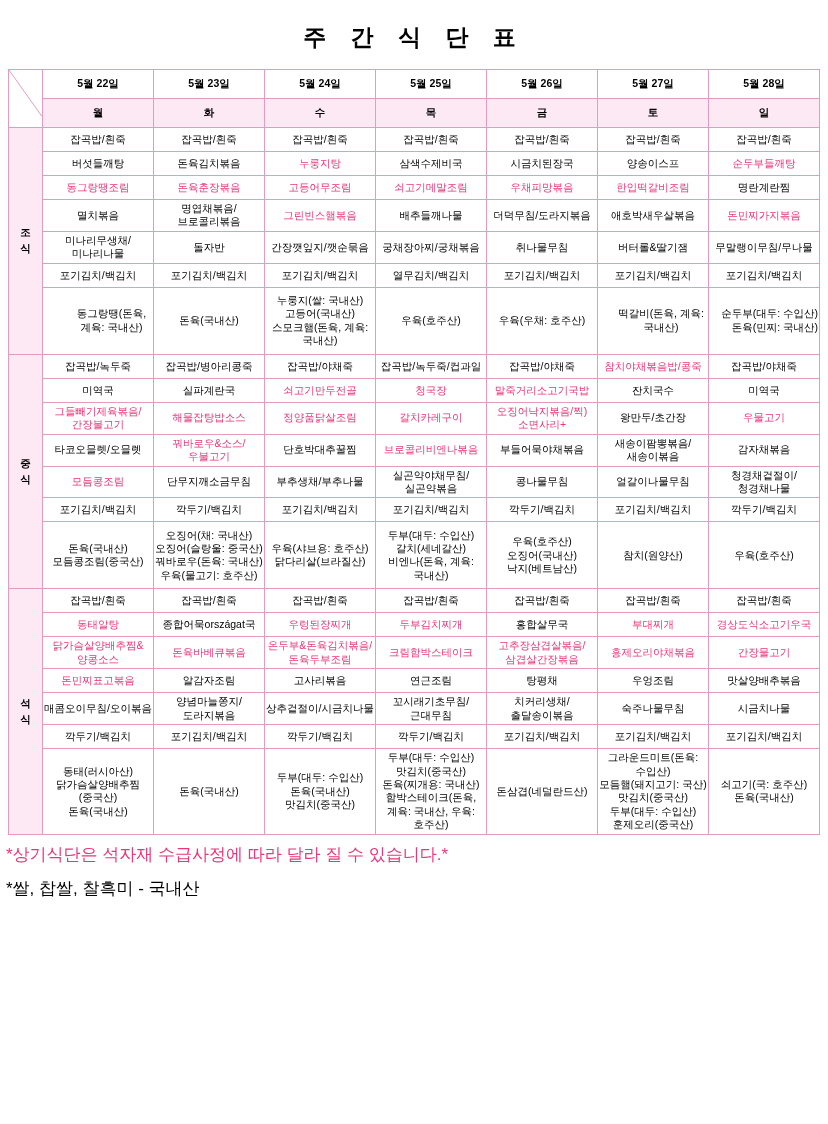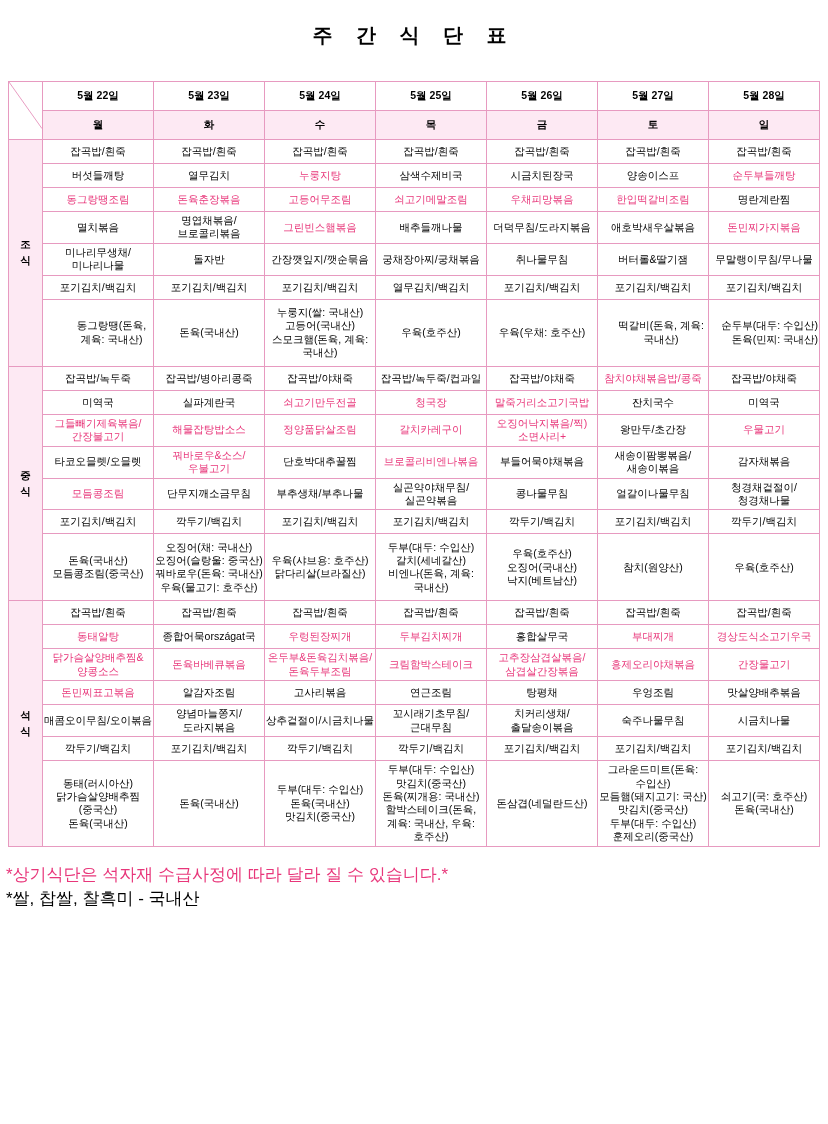--- a/index.html
+++ b/index.html
@@ -14,29 +14,29 @@
     color: #000;
     position: relative;
   }
   .page {
     width: 828px;
     box-sizing: border-box;
     padding: 0 6px;
   }
   .title {
     text-align: center;
-    font-size: 20px;
+    font-size: 23px;
     font-weight: bold;
     letter-spacing: 9px;
     padding: 22px 0 16px 0;
   }
   table.menu {
     border-collapse: collapse;
     width: 784px;
-    margin: 16px auto;
+    margin: 0 auto;
     table-layout: fixed;
   }
   table.menu td, table.menu th {
     border: 1px solid #e79ac0;
     text-align: center;
     vertical-align: middle;
     font-size: 10.5px;
     line-height: 1.28;
     padding: 2px 1px;
     word-break: keep-all;
@@ -83,21 +83,21 @@
   .red { color: #e8367a; }
   .notes {
     margin: 8px auto 0 auto;
     width: 816px;
     font-size: 17px;
     line-height: 1.45;
     font-weight: normal;
   }
   .notes .n1 { color: #e8367a; }
   .notes .n2 { color: #1a1acd; }
-  .notes .n3 { color: #000; }
+  .notes .n3 { color: #000; margin-top: 10px; }
 </style>
 </head>
 <body>
 
 <div class="page">
   <div class="title">주 간 식 단 표</div>
 
   <table class="menu">
     <colgroup>
       <col style="width:34px">
@@ -135,21 +135,21 @@
           <td class="cell">잡곡밥/흰죽</td>
           <td class="cell">잡곡밥/흰죽</td>
           <td class="cell">잡곡밥/흰죽</td>
           <td class="cell">잡곡밥/흰죽</td>
           <td class="cell">잡곡밥/흰죽</td>
           <td class="cell">잡곡밥/흰죽</td>
           <td class="cell">잡곡밥/흰죽</td>
         </tr>
         <tr>
           <td class="cell">버섯들깨탕</td>
-          <td class="cell">열무김치</td>
+          <td class="cell">돈육김치볶음</td>
           <td class="cell red">누룽지탕</td>
           <td class="cell">삼색수제비국</td>
           <td class="cell">시금치된장국</td>
           <td class="cell">양송이스프</td>
           <td class="cell red">순두부들깨탕</td>
         </tr>
         <tr>
           <td class="cell red">동그랑땡조림</td>
           <td class="cell red">돈육춘장볶음</td>
           <td class="cell red">고등어무조림</td>

